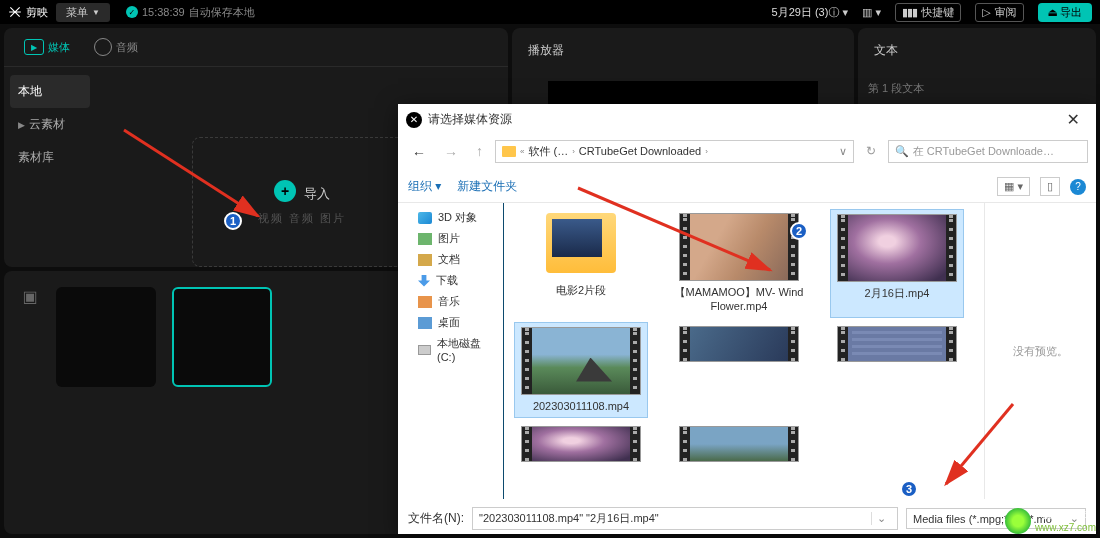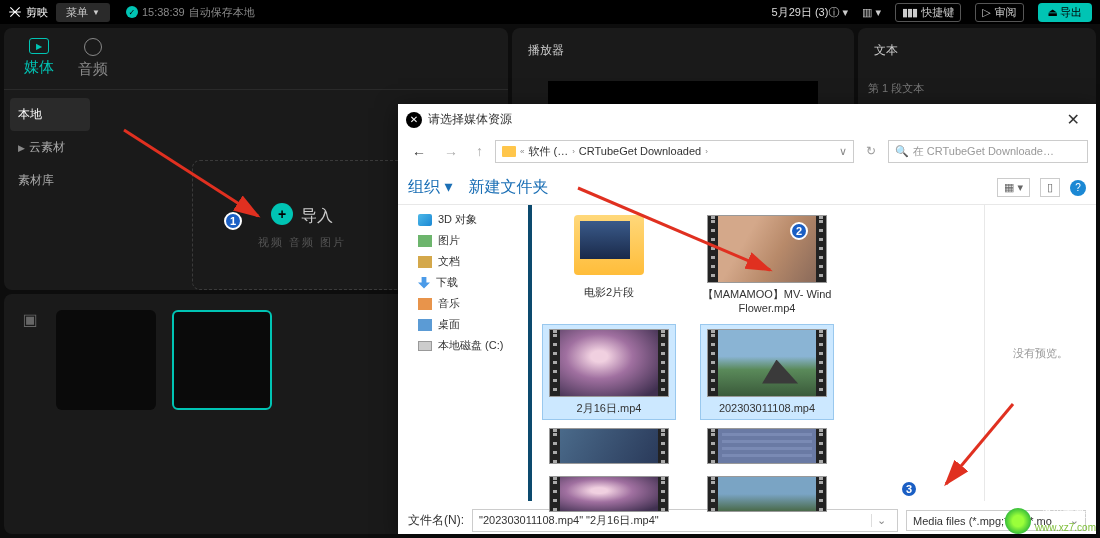--- a/index.html
+++ b/index.html
@@ -16,36 +16,36 @@
 .check-circle { width: 12px; height: 12px; border-radius: 50%; background: #00c4b4; display: inline-flex; align-items: center; justify-content: center; color: #000; font-size: 8px; }
 .top-icon-btn { display: inline-flex; align-items: center; gap: 4px; color: #ccc; font-size: 11px; }
 .bracket-btn { border: 1px solid #555; padding: 1px 6px; border-radius: 3px; }
 .export-btn { background: #00c4b4; color: #000; padding: 2px 10px; border-radius: 4px; font-weight: 500; display: inline-flex; align-items: center; gap: 2px; }
 
 
 .main { display: flex; height: calc(100% - 24px); gap: 4px; padding: 4px; }
 .panel { background: #1a1a1a; border-radius: 8px; position: relative; }
 .left-panel { width: 504px; display: flex; flex-direction: column; }
 .tabs-row { display: flex; gap: 24px; padding: 10px 20px; border-bottom: 1px solid #2a2a2a; }
-.tab { display: flex; flex-direction: column; align-items: center; gap: 4px; font-size: 15px; color: #888; }
+.tab { display: flex; align-items: center; gap: 4px; font-size: 11px; color: #888; }
 .tab.active { color: #00c4b4; }
 .tab-icon { width: 20px; height: 16px; border: 1.5px solid currentColor; border-radius: 3px; position: relative; }
 .tab-icon.media::after { content: '▶'; font-size: 8px; position: absolute; left: 50%; top: 50%; transform: translate(-50%, -50%); }
 .tab-icon.audio { border-radius: 50%; width: 18px; height: 18px; }
 
 .left-body { flex: 1; display: flex; }
 .sidebar { width: 92px; padding: 8px 0; }
 .side-item { padding: 8px 14px; font-size: 12px; color: #aaa; }
 .side-item.active { background: #2a2a2a; color: #fff; border-radius: 4px; margin: 0 6px; padding: 8px 8px; }
 .side-item .tri { font-size: 9px; margin-right: 4px; color: #888; }
 
 .media-area { flex: 1; position: relative; display: flex; align-items: flex-start; justify-content: center; padding-top: 70px; }
 .import-box { width: 220px; height: 130px; border: 1.5px dashed #3a3a3a; border-radius: 8px; display: flex; flex-direction: column; align-items: center; justify-content: center; gap: 8px; }
 .import-plus { width: 22px; height: 22px; border-radius: 50%; background: #00c4b4; color: #000; display: flex; align-items: center; justify-content: center; font-size: 14px; font-weight: bold; }
-.import-label { color: #ccc; font-size: 16px; margin-top: 6px; }
+.import-label { color: #ccc; font-size: 13px; margin-top: 6px; }
 .import-sub { color: #555; font-size: 11px; letter-spacing: 2px; }
 
 .lower-panel { margin-top: 4px; background: #1a1a1a; border-radius: 8px; flex: 1; min-height: 130px; display: flex; align-items: flex-start; gap: 16px; padding: 16px; }
 .thumb { width: 100px; height: 100px; background: #0a0a0a; border-radius: 6px; }
 .thumb.sel { border: 2px solid #00c4b4; }
 .thumb-ctrl { width: 20px; display: flex; align-items: center; justify-content: center; color: #666; }
 
 .mid-panel { width: 342px; padding: 10px; }
 .panel-title { font-size: 12px; color: #ccc; padding: 4px 6px 10px; }
 .player-area { background: #000; margin: 12px 26px; height: 64px; }
@@ -61,27 +61,27 @@
 .dlg-nav { display: flex; align-items: center; padding: 4px 8px; gap: 6px; }
 .nav-arr { color: #aaa; font-size: 14px; padding: 4px 6px; }
 .nav-arr.active { color: #333; }
 .path-bar { flex: 1; display: flex; align-items: center; border: 1px solid #ccc; padding: 3px 6px; gap: 4px; font-size: 11px; }
 .folder-ic { width: 14px; height: 11px; background: #ffc64b; border-radius: 1px; display: inline-block; }
 .path-sep { color: #888; font-size: 8px; }
 .search-bar { width: 200px; border: 1px solid #ccc; padding: 3px 6px; color: #999; font-size: 11px; display: flex; align-items: center; gap: 4px; }
 .reload { color: #999; padding: 0 6px; }
 
 .dlg-toolbar { display: flex; align-items: center; padding: 6px 10px; border-bottom: 1px solid #e8e8e8; gap: 16px; margin-top: 4px; }
-.tb-link { color: #1b6fb5; font-size: 16px; }
+.tb-link { color: #1b6fb5; font-size: 12px; }
 .tb-right { margin-left: auto; display: flex; gap: 10px; align-items: center; color: #666; }
 .view-btn { border: 1px solid #ccc; padding: 2px 6px; font-size: 11px; }
 .help-circle { width: 16px; height: 16px; border-radius: 50%; background: #1b88d4; color: #fff; display: inline-flex; align-items: center; justify-content: center; font-size: 10px; }
 
 .dlg-body { display: flex; height: 296px; }
-.dlg-sidebar { width: 134px; border-right: 4px solid #0c4a6e; padding: 4px 0; overflow: hidden; }
+.dlg-sidebar { width: 106px; border-right: 1px solid #0c4a6e; padding: 4px 0; overflow: hidden; }
 .fs-item { padding: 3px 6px 3px 20px; display: flex; align-items: center; gap: 6px; font-size: 11px; color: #333; }
 .fs-icon { width: 14px; height: 12px; display: inline-block; }
 .fs-icon.threed { background: linear-gradient(135deg, #4db8e8, #1b88d4); border-radius: 2px; }
 .fs-icon.video { background: #888; }
 .fs-icon.pic { background: #6db56d; }
 .fs-icon.doc { background: #d4a84b; }
 .fs-icon.dl { width: 12px; height: 12px; background: #4b9be8; clip-path: polygon(30% 0, 70% 0, 70% 50%, 100% 50%, 50% 100%, 0 50%, 30% 50%); }
 .fs-icon.music { background: #e8944b; }
 .fs-icon.desk { background: #5b9bd5; }
 .fs-icon.disk { background: #ccc; border: 1px solid #999; height: 10px; }

